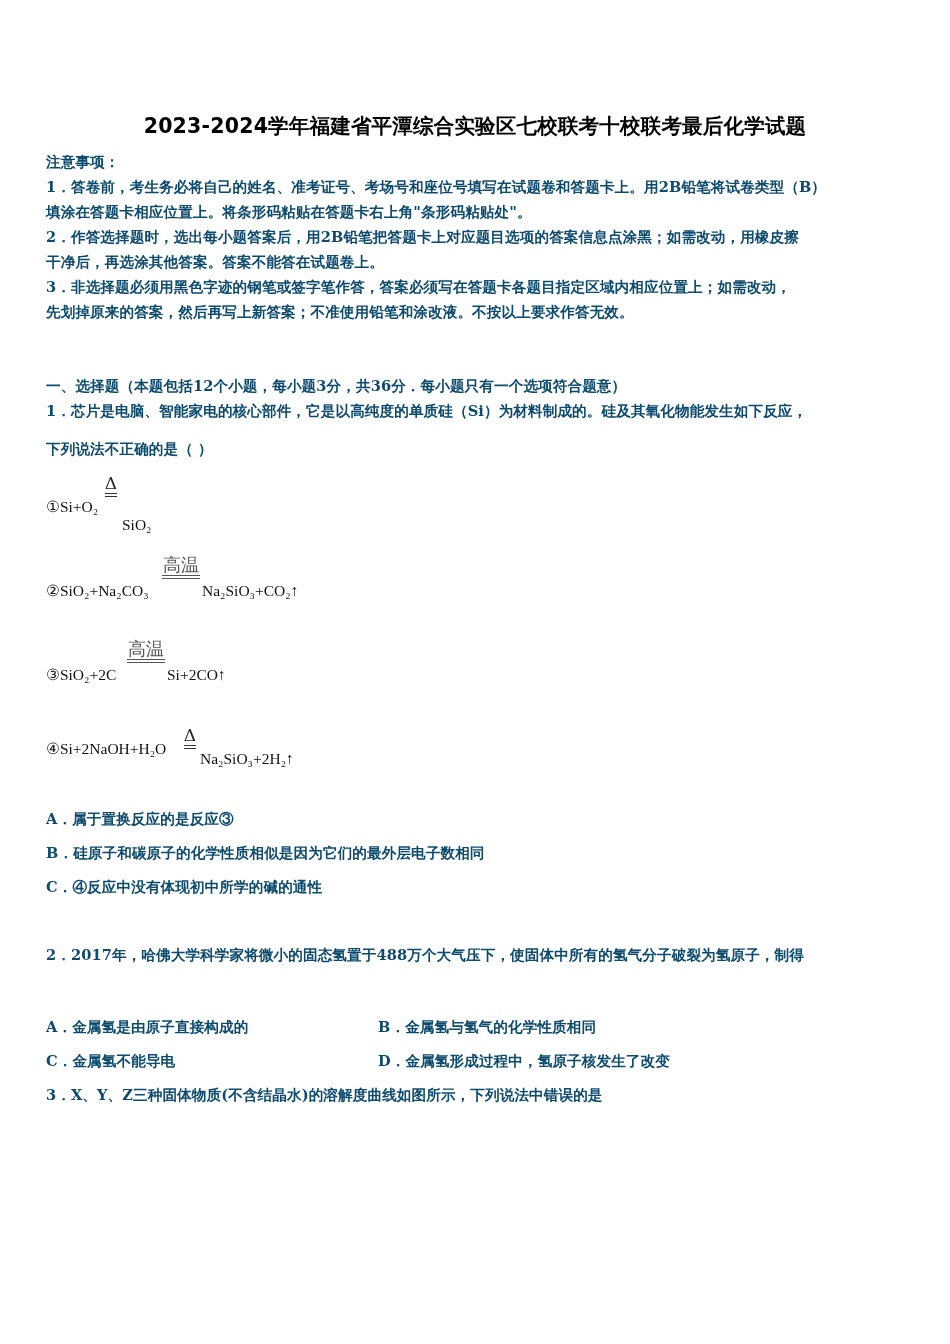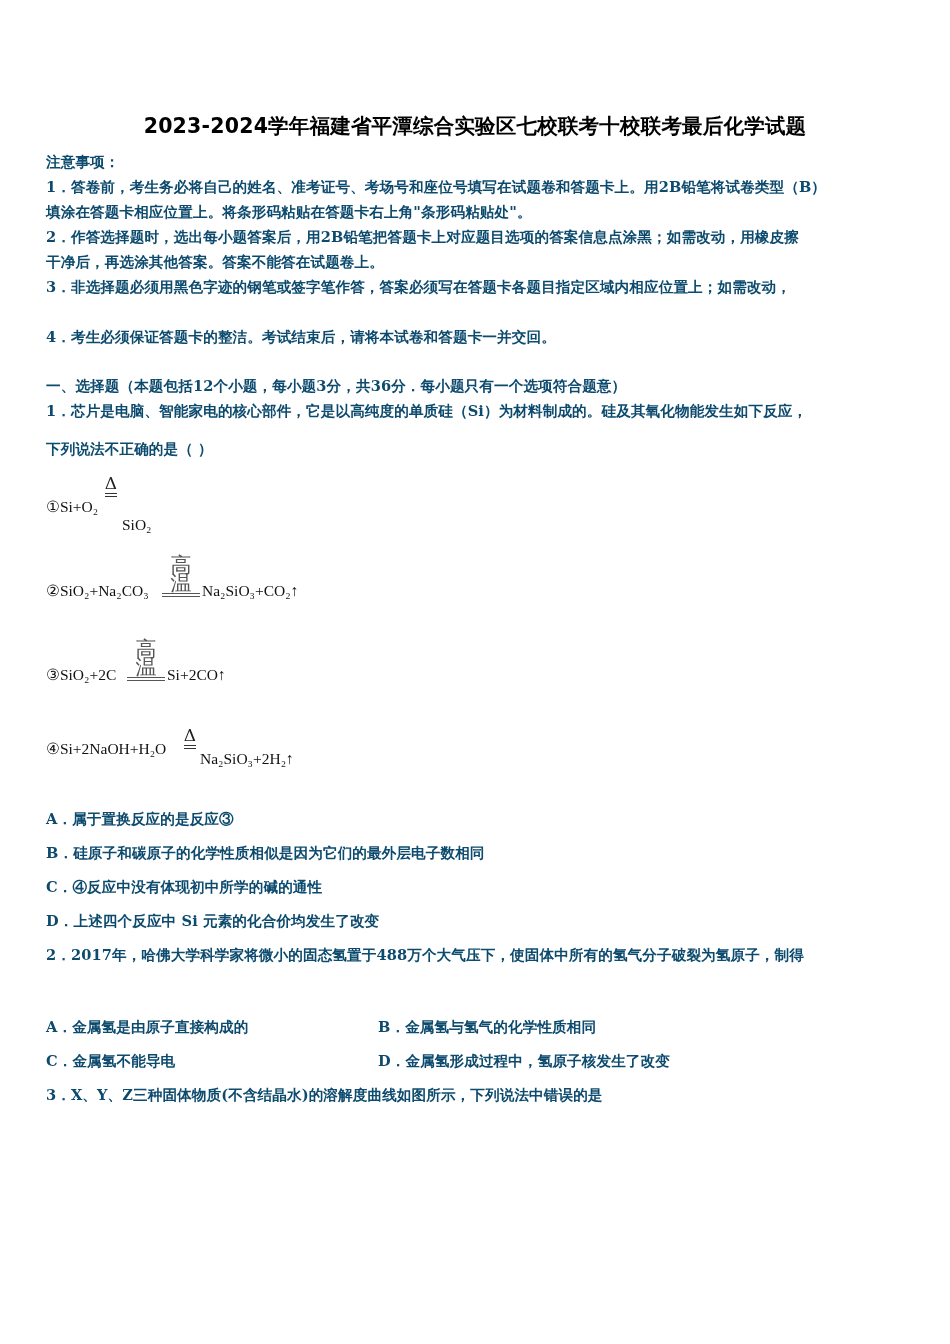--- a/index.html
+++ b/index.html
@@ -16,40 +16,40 @@
     font-family: "DejaVu Serif", "Liberation Serif", serif; color: #0c4a6e; letter-spacing: 0.1px;
   }
   .eq {
     position: absolute; left: 46px; font-family: "Liberation Serif", "DejaVu Serif", serif;
     font-weight: normal; font-size: 15.5px; color: #111; white-space: nowrap;
   }
   .cond {
     position: absolute; text-align: center; font-family: "DejaVu Serif", "Liberation Serif", serif;
     font-weight: normal; color: #555;
   }
-  .cond .glyph { display: block; font-size: 21px; line-height: 18px; }
+  .cond .glyph { display: block; font-size: 18px; line-height: 18px; }
   .cond .bars { display: block; height: 4px; border-top: 1.5px solid #555; border-bottom: 1.5px solid #555; margin: 1px auto 0; }
   .cond.delta .glyph { font-size: 17px; color: #222; }
   .cond.delta .bars { width: 12px; border-color: #333; }
   .col-b { position: absolute; left: 378px; }
 </style>
 </head>
 <body>
 
 <div class="page">
 
   <div class="title">2023-2024学年福建省平潭综合实验区七校联考十校联考最后化学试题</div>
 
   <div class="line" style="top:153px;">注意事项：</div>
   <div class="line" style="top:178px;">1．答卷前，考生务必将自己的姓名、准考证号、考场号和座位号填写在试题卷和答题卡上。用2B铅笔将试卷类型（B）</div>
   <div class="line" style="top:203px;">填涂在答题卡相应位置上。将条形码粘贴在答题卡右上角"条形码粘贴处"。</div>
   <div class="line" style="top:228px;">2．作答选择题时，选出每小题答案后，用2B铅笔把答题卡上对应题目选项的答案信息点涂黑；如需改动，用橡皮擦</div>
   <div class="line" style="top:253px;">干净后，再选涂其他答案。答案不能答在试题卷上。</div>
   <div class="line" style="top:278px;">3．非选择题必须用黑色字迹的钢笔或签字笔作答，答案必须写在答题卡各题目指定区域内相应位置上；如需改动，</div>
-  <div class="line" style="top:328px;">4．考生必须保证答题卡的整洁。考试结束后，请将本试卷和答题卡一并交回。</div>
+  <div class="line" style="top:303px;">先划掉原来的答案，然后再写上新答案；不准使用铅笔和涂改液。不按以上要求作答无效。</div>
 
   <div class="line" style="top:377px;">一、选择题（本题包括12个小题，每小题3分，共36分．每小题只有一个选项符合题意）</div>
   <div class="line" style="top:402px;">1．芯片是电脑、智能家电的核心部件，它是以高纯度的单质硅（Si）为材料制成的。硅及其氧化物能发生如下反应，</div>
   <div class="line" style="top:440px;">下列说法不正确的是（ ）</div>
 
   <div class="eq" style="top:498px;">
     <span>①</span><span>Si+O₂</span>
   </div>
   <div class="cond delta" style="left:104px; top:474px; width:14px;">
     <span class="glyph">Δ</span>
@@ -86,23 +86,20 @@
 
   <div class="line" style="top:810px;">
     <span>A．</span><span>属于置换反应的是反应③</span>
   </div>
   <div class="line" style="top:844px;">
     <span>B．</span><span>硅原子和碳原子的化学性质相似是因为它们的最外层电子数相同</span>
   </div>
   <div class="line" style="top:878px;">
     <span>C．</span><span>④反应中没有体现初中所学的碱的通性</span>
   </div>
-  <div class="line" style="top:912px;">
-    <span>D．</span><span>上述四个反应中 Si 元素的化合价均发生了改变</span>
-  </div>
 
   <div class="line" style="top:946px;">2．2017年，哈佛大学科学家将微小的固态氢置于488万个大气压下，使固体中所有的氢气分子破裂为氢原子，制得</div>
 
   <div class="line" style="top:1018px;">
     <span>A．</span><span>金属氢是由原子直接构成的</span>
   </div>
   <div class="line col-b" style="top:1018px;">
     <span>B．</span><span>金属氢与氢气的化学性质相同</span>
   </div>
   <div class="line" style="top:1052px;">

